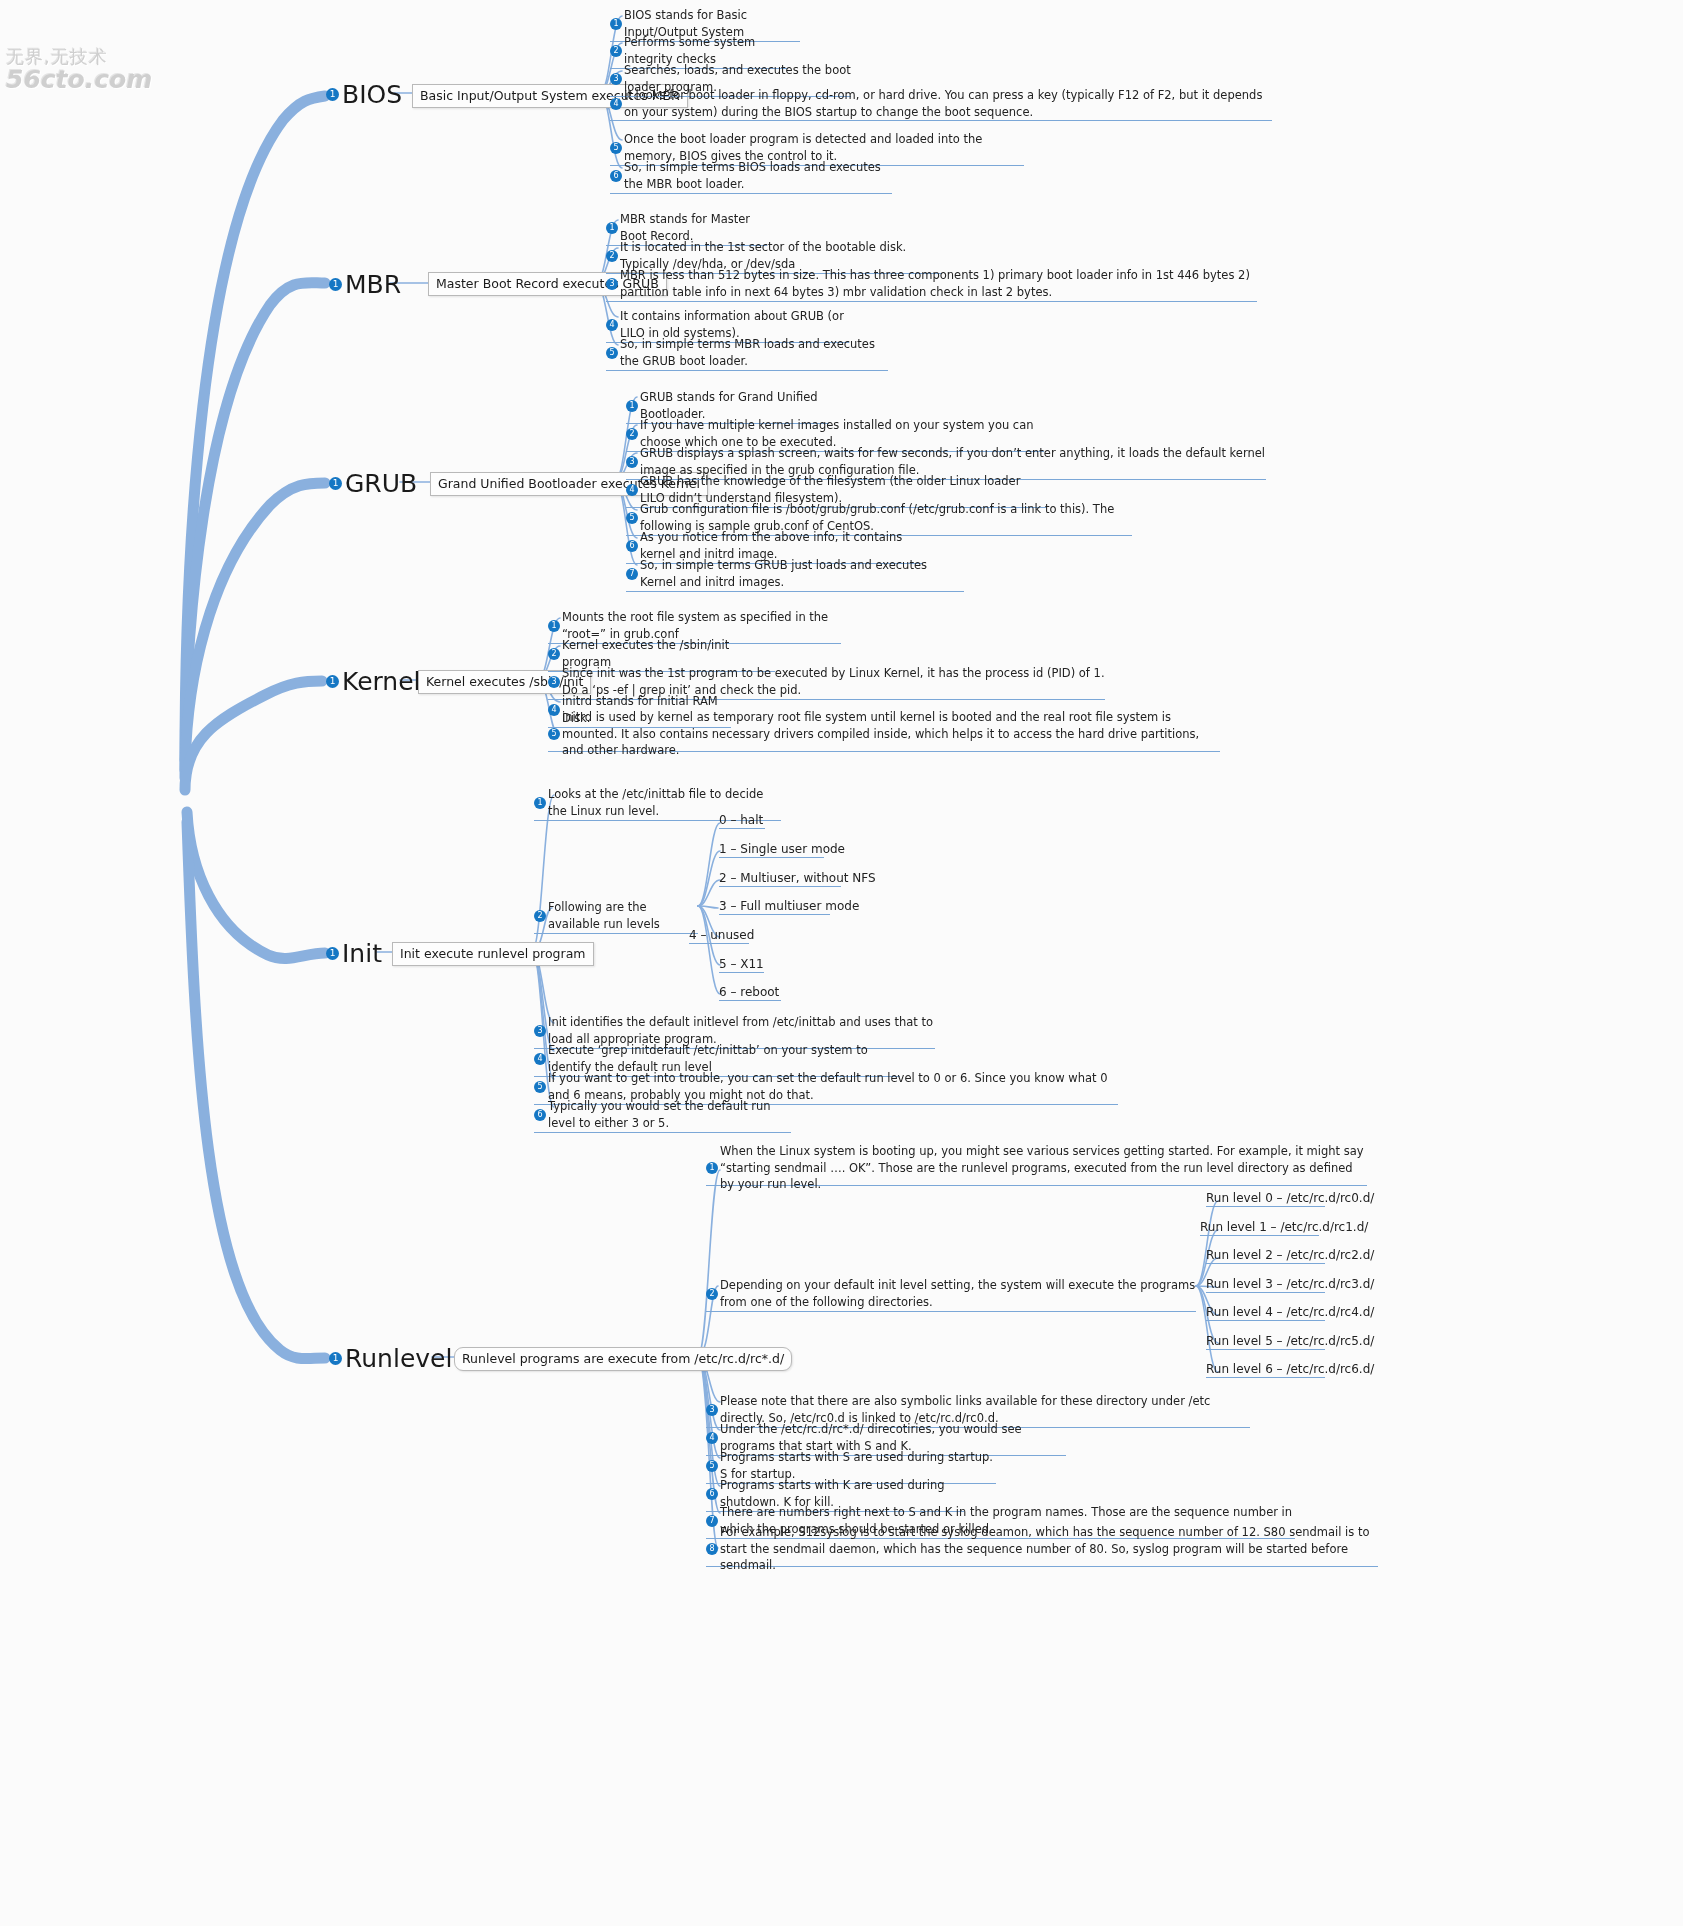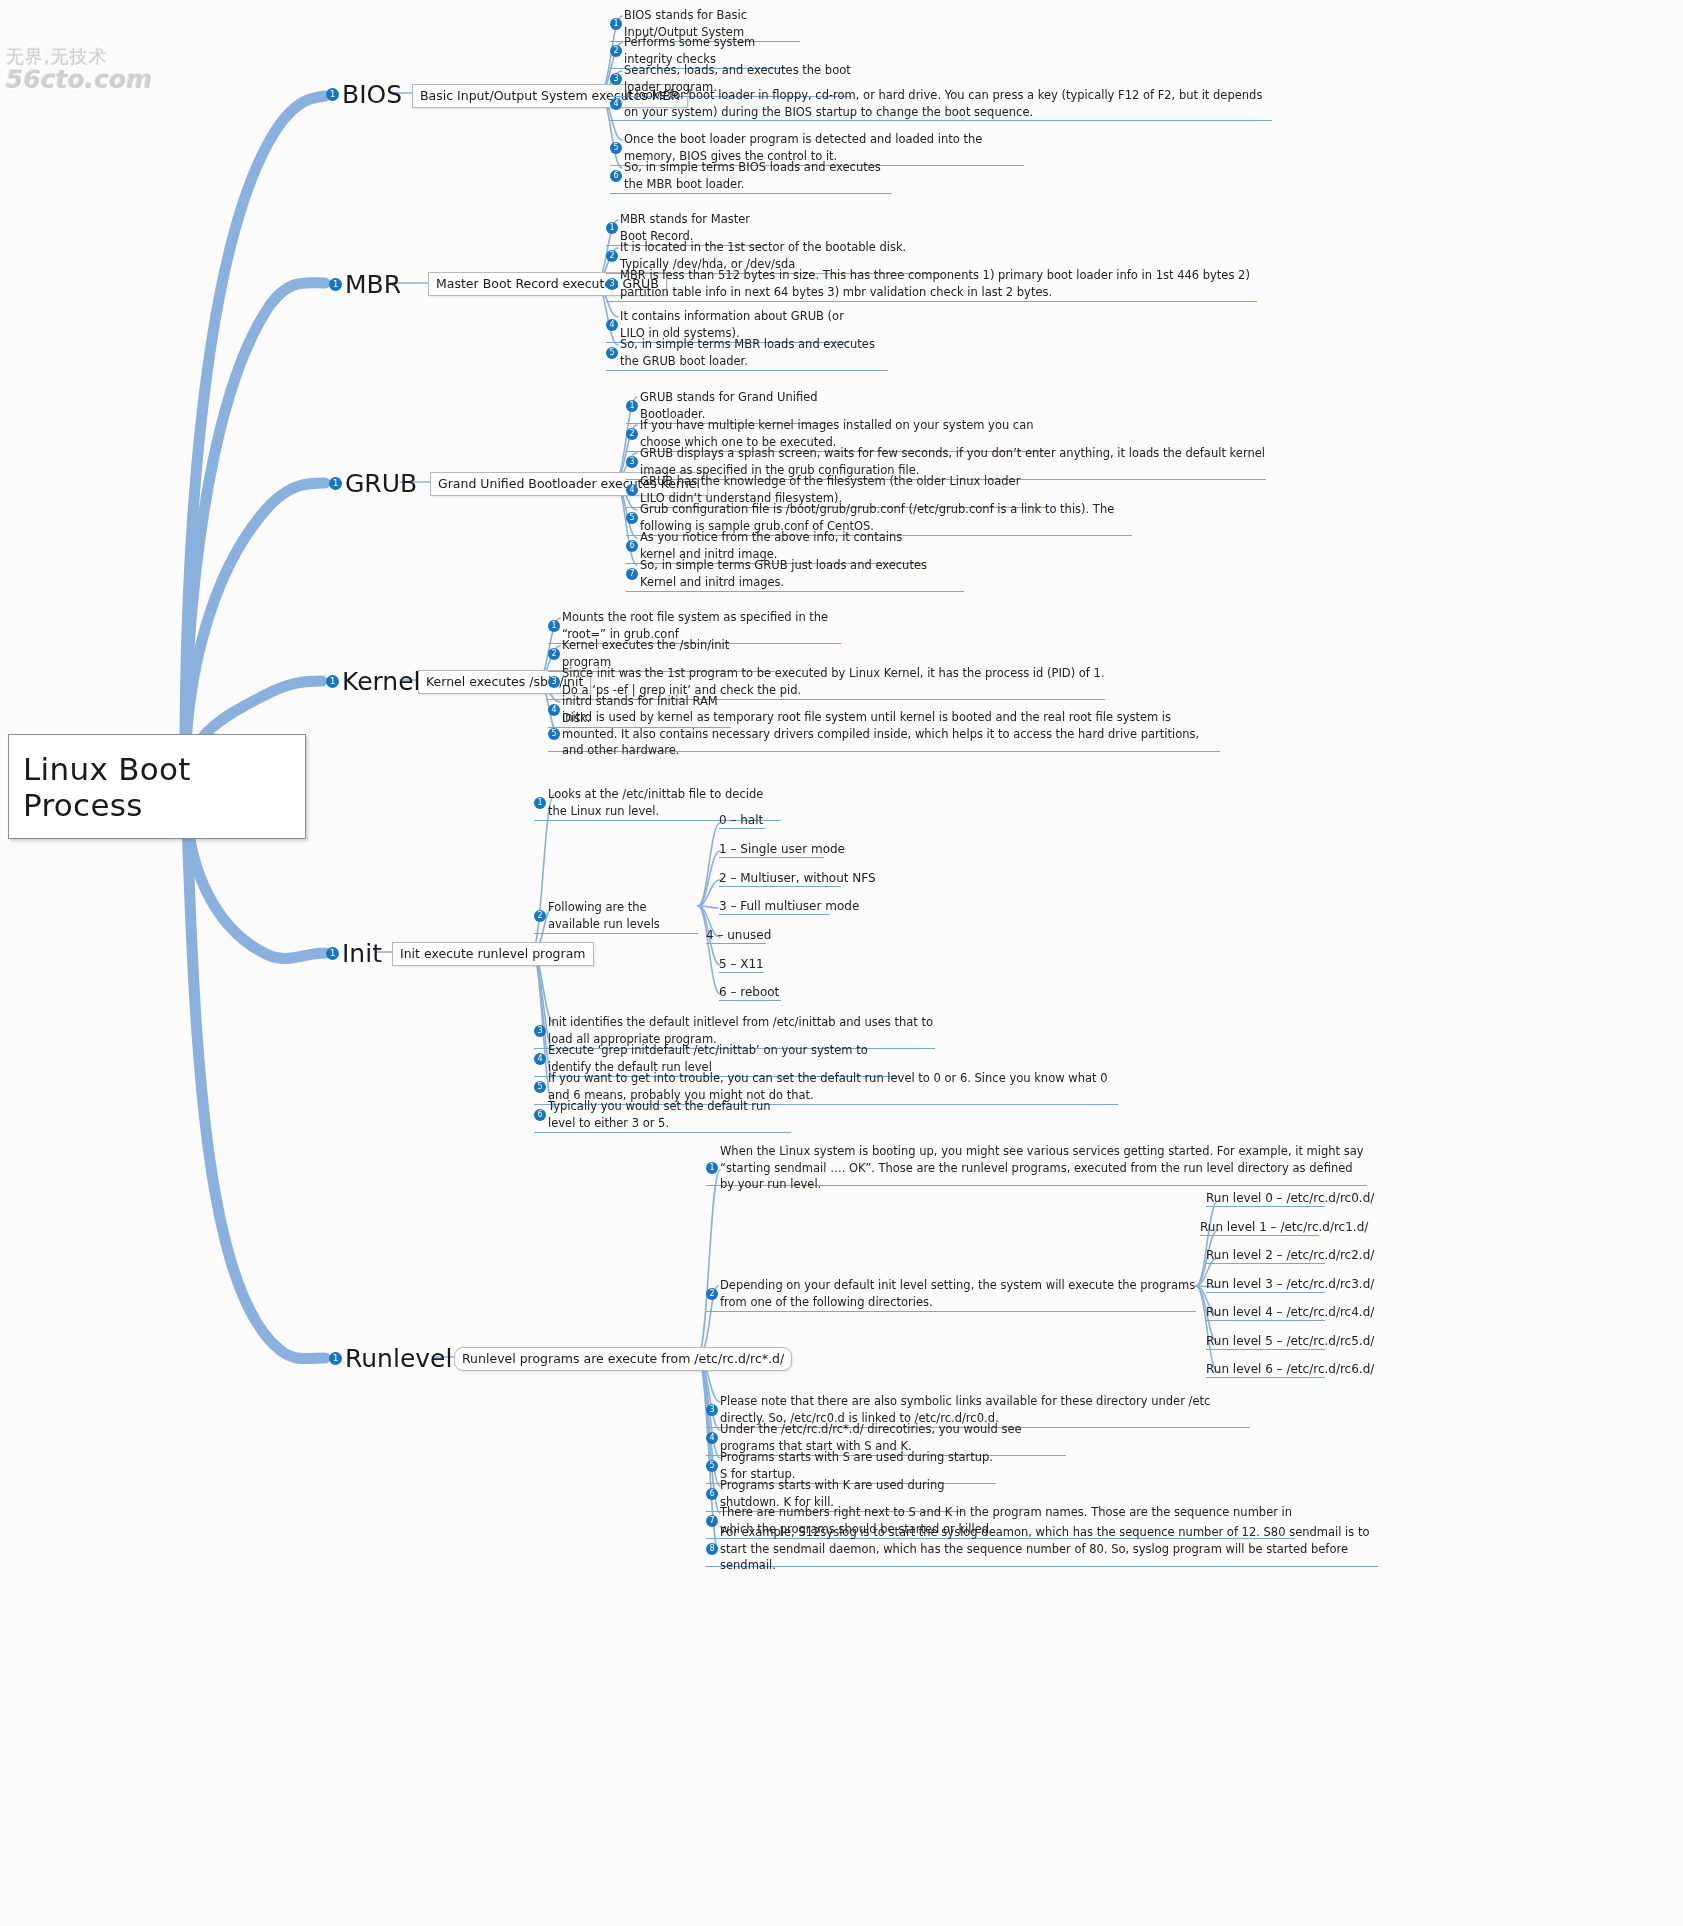--- a/index.html
+++ b/index.html
@@ -223,23 +223,20 @@
       <path d="M377,952 L392,952" stroke-width="1.6"></path>
       <path d="M432,1357 L458,1357" stroke-width="1.6"></path>
     </g>
   </svg>
 
   <div class="watermark">
     <div class="wm1">无界,无技术</div>
     <div class="wm2">56cto.com</div>
   </div>
 
-  <div class="root-node">
-    <span>Linux Boot Process</span>
-  </div>
 
   <div class="l1" style="left:326px; top:80px;">
     <span class="bullet">1</span>
     <span class="l1-label">BIOS</span>
   </div>
   <div class="cap" style="left:412px; top:84px;">Basic Input/Output System executes MBR</div>
 
   <div class="leaf" style="left:610px; top:7px; width:190px;">
     <span class="num">1</span>
     <span class="txt">BIOS stands for Basic Input/Output System</span>
@@ -382,21 +379,21 @@
   </div>
   <div class="leaf" style="left:534px; top:1098px; width:257px;">
     <span class="num">6</span>
     <span class="txt">Typically you would set the default run level to either 3 or 5.</span>
   </div>
 
   <div class="plain" style="left:719px; top:813px; width:46px;">0 – halt</div>
   <div class="plain" style="left:719px; top:842px; width:105px;">1 – Single user mode</div>
   <div class="plain" style="left:719px; top:871px; width:122px;">2 – Multiuser, without NFS</div>
   <div class="plain" style="left:719px; top:899px; width:111px;">3 – Full multiuser mode</div>
-  <div class="plain" style="left:706px; top:928px; width:60px;">4 – unused</div>
+  <div class="plain" style="left:689px; top:928px; width:60px;">4 – unused</div>
   <div class="plain" style="left:719px; top:957px; width:45px;">5 – X11</div>
   <div class="plain" style="left:719px; top:985px; width:62px;">6 – reboot</div>
 
   <div class="l1" style="left:329px; top:1344px;">
     <span class="bullet">1</span>
     <span class="l1-label">Runlevel</span>
   </div>
   <div class="cap" style="left:454px; top:1347px;border-radius:9px;">Runlevel programs are execute from /etc/rc.d/rc*.d/</div>
 
   <div class="leaf two-line" style="left:706px; top:1152px; width:661px; height:34px;">

